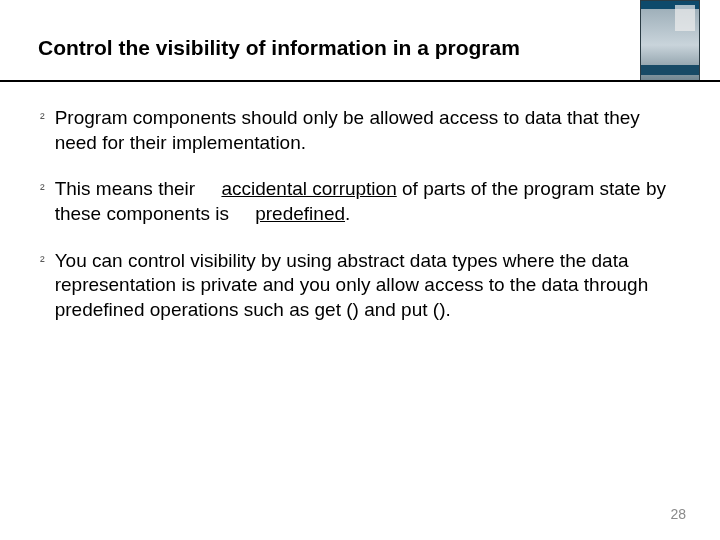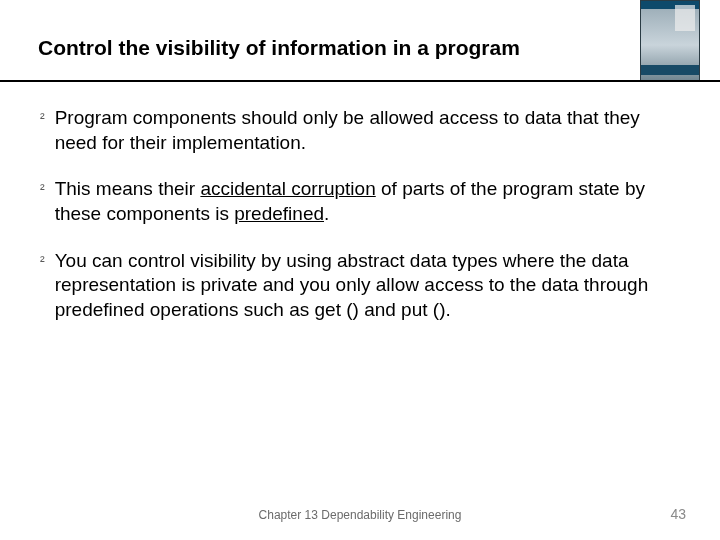--- a/index.html
+++ b/index.html
@@ -67,21 +67,21 @@
     color: #000;
   }
   .bullet .marker {
     flex: 0 0 auto;
     font-size: 14px;
     line-height: 25px;
     color: #5a5a5a;
     padding-left: 2px;
   }
   .bullet .text { flex: 1 1 auto; }
-  .u { text-decoration: underline; }
+  .u { text-decoration: underline; margin-left: 21px; }
   .footer {
     position: absolute;
     left: 0; right: 0; bottom: 18px;
     display: flex;
     justify-content: center;
     align-items: center;
     font-size: 12px;
     color: #6b6b6b;
   }
   .pagenum {
@@ -110,15 +110,14 @@
       <div class="bullet">
         <span class="marker">²</span>
         <span class="text"><span>This means their </span><span class="u">accidental corruption</span><span> of parts of the program state by these components is </span><span class="u">predefined</span><span>.</span></span>
       </div>
       <div class="bullet">
         <span class="marker">²</span>
         <span class="text"><span>You can control visibility by using abstract data types where the data representation is private and you only allow access to the data through predefined operations such as get () and put ().</span></span>
       </div>
     </div>
 
-  <div class="footer">Chapter 13 Dependability Engineering</div>
-  <div class="pagenum">43</div>
+  <div class="pagenum">28</div>
 </div>
 
 </body></html>

